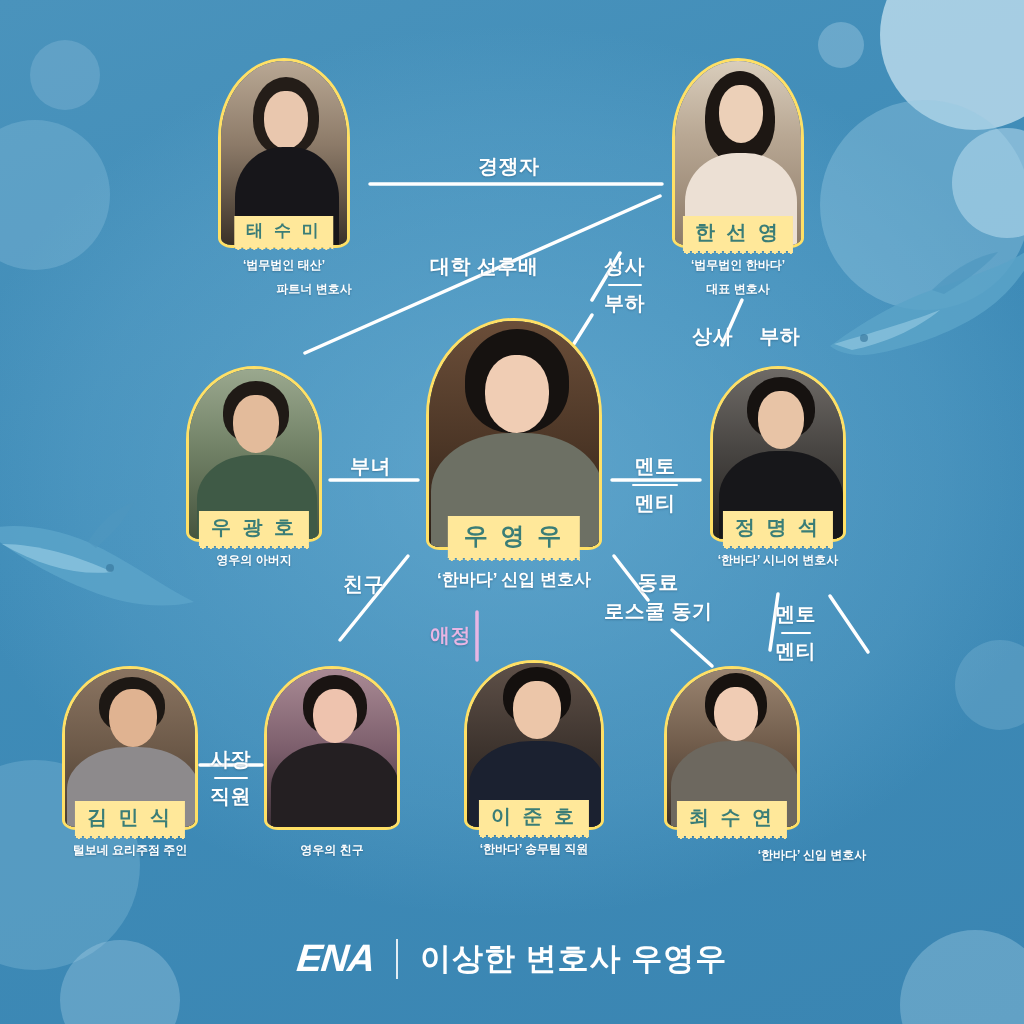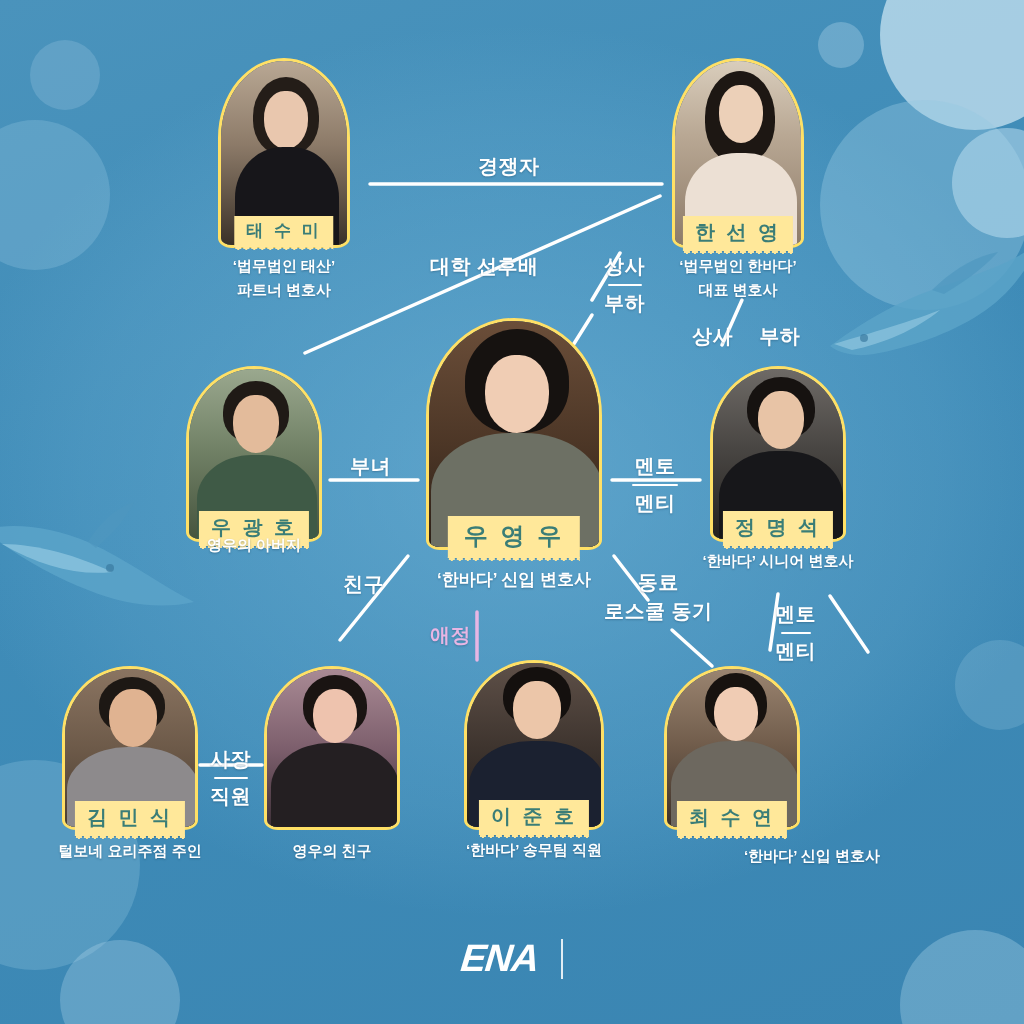--- a/index.html
+++ b/index.html
@@ -79,21 +79,21 @@
     height: 6px;
     background:
       radial-gradient(circle at 4px 0, #ffe89a 3.6px, transparent 3.8px) repeat-x;
     background-size: 8px 8px;
   }
   .subtitle {
     position: absolute;
     left: 50%;
     transform: translateX(-50%);
     color: #ffffff;
-    font-size: 15px;
+    font-size: 12px;
     font-weight: 700;
     text-align: center;
     white-space: nowrap;
     text-shadow: 0 1px 2px rgba(20,60,90,0.4);
   }
   
   .footer {
     position: absolute;
     left: 0; right: 0; bottom: 44px;
     display: flex;
@@ -245,21 +245,21 @@
         <div class="face" style="left:43px;top:30px;width:44px;height:58px;background:#e9c7ae;"></div>
         <div class="body" style="left:14px;top:86px;width:104px;height:110px;background:#17161a;"></div>
       </div>
     </div>
     <div class="nameplate" style="top:158px;font-size:17px;">
       <span>태 수 미</span>
     </div>
     <div class="subtitle" style="top:199px;">
       <span>‘법무법인 태산’</span>
     </div>
-    <div class="subtitle" style="top:223px;">
+    <div class="subtitle" style="top:223px;margin-left:30px;">
       <span>파트너 변호사</span>
     </div>
   </div>
 
   <div class="card" style="left:672px;top:58px;width:132px;">
     <div class="portrait" style="width:132px;height:190px;">
       <div class="ph" style="background:linear-gradient(180deg,#d9cdbc 0%,#b9a894 40%,#8d7b69 100%);">
         <div class="hair" style="left:30px;top:10px;width:70px;height:92px;background:#1d1713;"></div>
         <div class="face" style="left:44px;top:24px;width:44px;height:58px;background:#ecd0b8;"></div>
         <div class="body" style="left:10px;top:92px;width:112px;height:106px;background:#ece0d4;"></div>
@@ -280,21 +280,21 @@
     <div class="portrait" style="width:136px;height:176px;">
       <div class="ph" style="background:linear-gradient(180deg,#9aa88e 0%,#6f7f64 50%,#46543e 100%);">
         <div class="hair" style="left:34px;top:12px;width:66px;height:62px;background:#1f1a16;"></div>
         <div class="face" style="left:44px;top:26px;width:46px;height:58px;background:#e3bb9b;"></div>
         <div class="body" style="left:8px;top:86px;width:120px;height:96px;background:#3f5a46;"></div>
       </div>
     </div>
     <div class="nameplate" style="top:145px;font-size:20px;">
       <span>우 광 호</span>
     </div>
-    <div class="subtitle" style="top:170px;">
+    <div class="subtitle" style="top:186px;">
       <span>영우의 아버지</span>
     </div>
   </div>
 
   <div class="card" style="left:426px;top:318px;width:176px;">
     <div class="portrait" style="width:176px;height:232px;">
       <div class="ph" style="background:linear-gradient(180deg,#6b4e39 0%,#4c3626 55%,#2c2018 100%);">
         <div class="hair" style="left:36px;top:8px;width:104px;height:104px;background:#161210;"></div>
         <div class="face" style="left:56px;top:34px;width:64px;height:78px;background:#f0cdb4;"></div>
         <div class="body" style="left:2px;top:112px;width:172px;height:126px;background:#6d7064;"></div>
@@ -385,15 +385,18 @@
 
   <div class="subtitle" style="left:812px;top:847px;">
     <span>‘한바다’ 신입 변호사</span>
   </div>
 
   <div class="footer">
     <div class="ena-logo">
       <span>ENA</span>
     </div>
     <div class="footer-div"></div>
+    <div class="show-title">
+      <span>이상한 변호사 우영우</span>
+    </div>
   </div>
 
 </div>
 
 </body></html>

